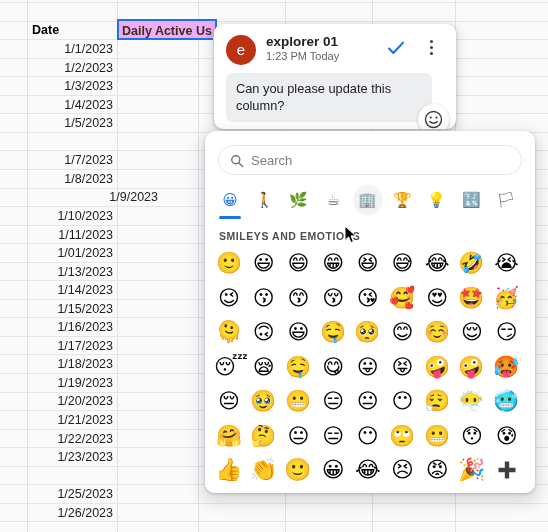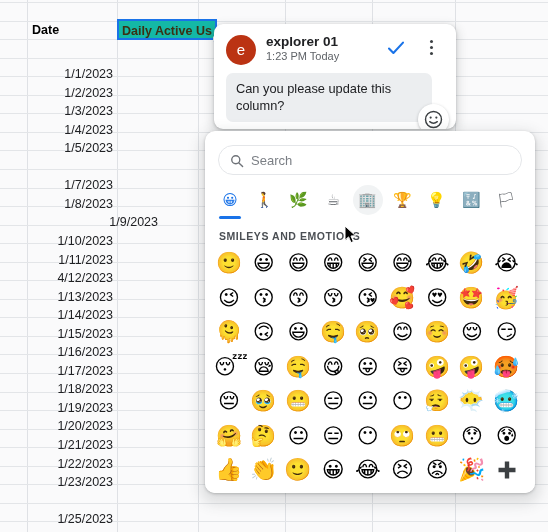--- a/index.html
+++ b/index.html
@@ -10,24 +10,24 @@
     -webkit-font-smoothing:antialiased;
   }
 
   
   #sheet{position:absolute;inset:0;background:#fafafb;}
   .vline{position:absolute;top:0;bottom:0;width:1px;background:#dfe1e5;}
   .hline{position:absolute;left:0;right:0;height:1px;background:#e3e5e8;}
 
   .cell{position:absolute;font-size:12.5px;color:#202124;line-height:18px;
         white-space:nowrap;overflow:hidden;}
-  .cell.date{text-align:right;margin-top:25px;}
+  .cell.date{text-align:right;}
   .hdr{font-weight:bold;font-size:12.5px;color:#000;}
 
-  #selcell{position:absolute;background:#14b8a6;border:2px solid #1a73e8;
+  #selcell{position:absolute;background:#f0abfc;border:2px solid #1a73e8;
            box-sizing:border-box;overflow:hidden;}
   #selcell span{position:absolute;left:3px;top:1px;font-weight:bold;font-size:12.5px;
                 color:#3b3014;line-height:18px;white-space:nowrap;}
   #selhandle{position:absolute;width:6px;height:6px;background:#1a73e8;
              border:1px solid #fff;border-radius:1px;box-sizing:border-box;}
 
   
   #comment{position:absolute;left:214px;top:24px;width:242px;height:105px;
            background:#fff;border-radius:9px;
            box-shadow:0 1px 3px rgba(60,64,67,.3),0 4px 10px 3px rgba(60,64,67,.15);
@@ -128,21 +128,21 @@
     <div class="cell date" style="left: 27px; width: 86px; top: 40px;">1/1/2023</div>
     <div class="cell date" style="left: 27px; width: 86px; top: 58.55px;">1/2/2023</div>
     <div class="cell date" style="left: 27px; width: 86px; top: 77.1px;">1/3/2023</div>
     <div class="cell date" style="left: 27px; width: 86px; top: 95.65px;">1/4/2023</div>
     <div class="cell date" style="left: 27px; width: 86px; top: 114px;">1/5/2023</div>
     <div class="cell date" style="left: 27px; width: 86px; top: 151.3px;">1/7/2023</div>
     <div class="cell date" style="left: 27px; width: 86px; top: 169.85px;">1/8/2023</div>
     <div class="cell date" style="left: 27px; width: 86px; top: 188.4px; padding-left: 45px;">1/9/2023</div>
     <div class="cell date" style="left: 27px; width: 86px; top: 206.95px;">1/10/2023</div>
     <div class="cell date" style="left: 27px; width: 86px; top: 225.5px;">1/11/2023</div>
-    <div class="cell date" style="left: 27px; width: 86px; top: 244.05px;">4/12/2023</div>
+    <div class="cell date" style="left: 27px; width: 86px; top: 244.05px;">1/01/2023</div>
     <div class="cell date" style="left: 27px; width: 86px; top: 262.6px;">1/13/2023</div>
     <div class="cell date" style="left: 27px; width: 86px; top: 281.15px;">1/14/2023</div>
     <div class="cell date" style="left: 27px; width: 86px; top: 299.7px;">1/15/2023</div>
     <div class="cell date" style="left: 27px; width: 86px; top: 318.25px;">1/16/2023</div>
     <div class="cell date" style="left: 27px; width: 86px; top: 336.8px;">1/17/2023</div>
     <div class="cell date" style="left: 27px; width: 86px; top: 355.35px;">1/18/2023</div>
     <div class="cell date" style="left: 27px; width: 86px; top: 373.9px;">1/19/2023</div>
     <div class="cell date" style="left: 27px; width: 86px; top: 392.45px;">1/20/2023</div>
     <div class="cell date" style="left: 27px; width: 86px; top: 411px;">1/21/2023</div>
     <div class="cell date" style="left: 27px; width: 86px; top: 429.55px;">1/22/2023</div>

